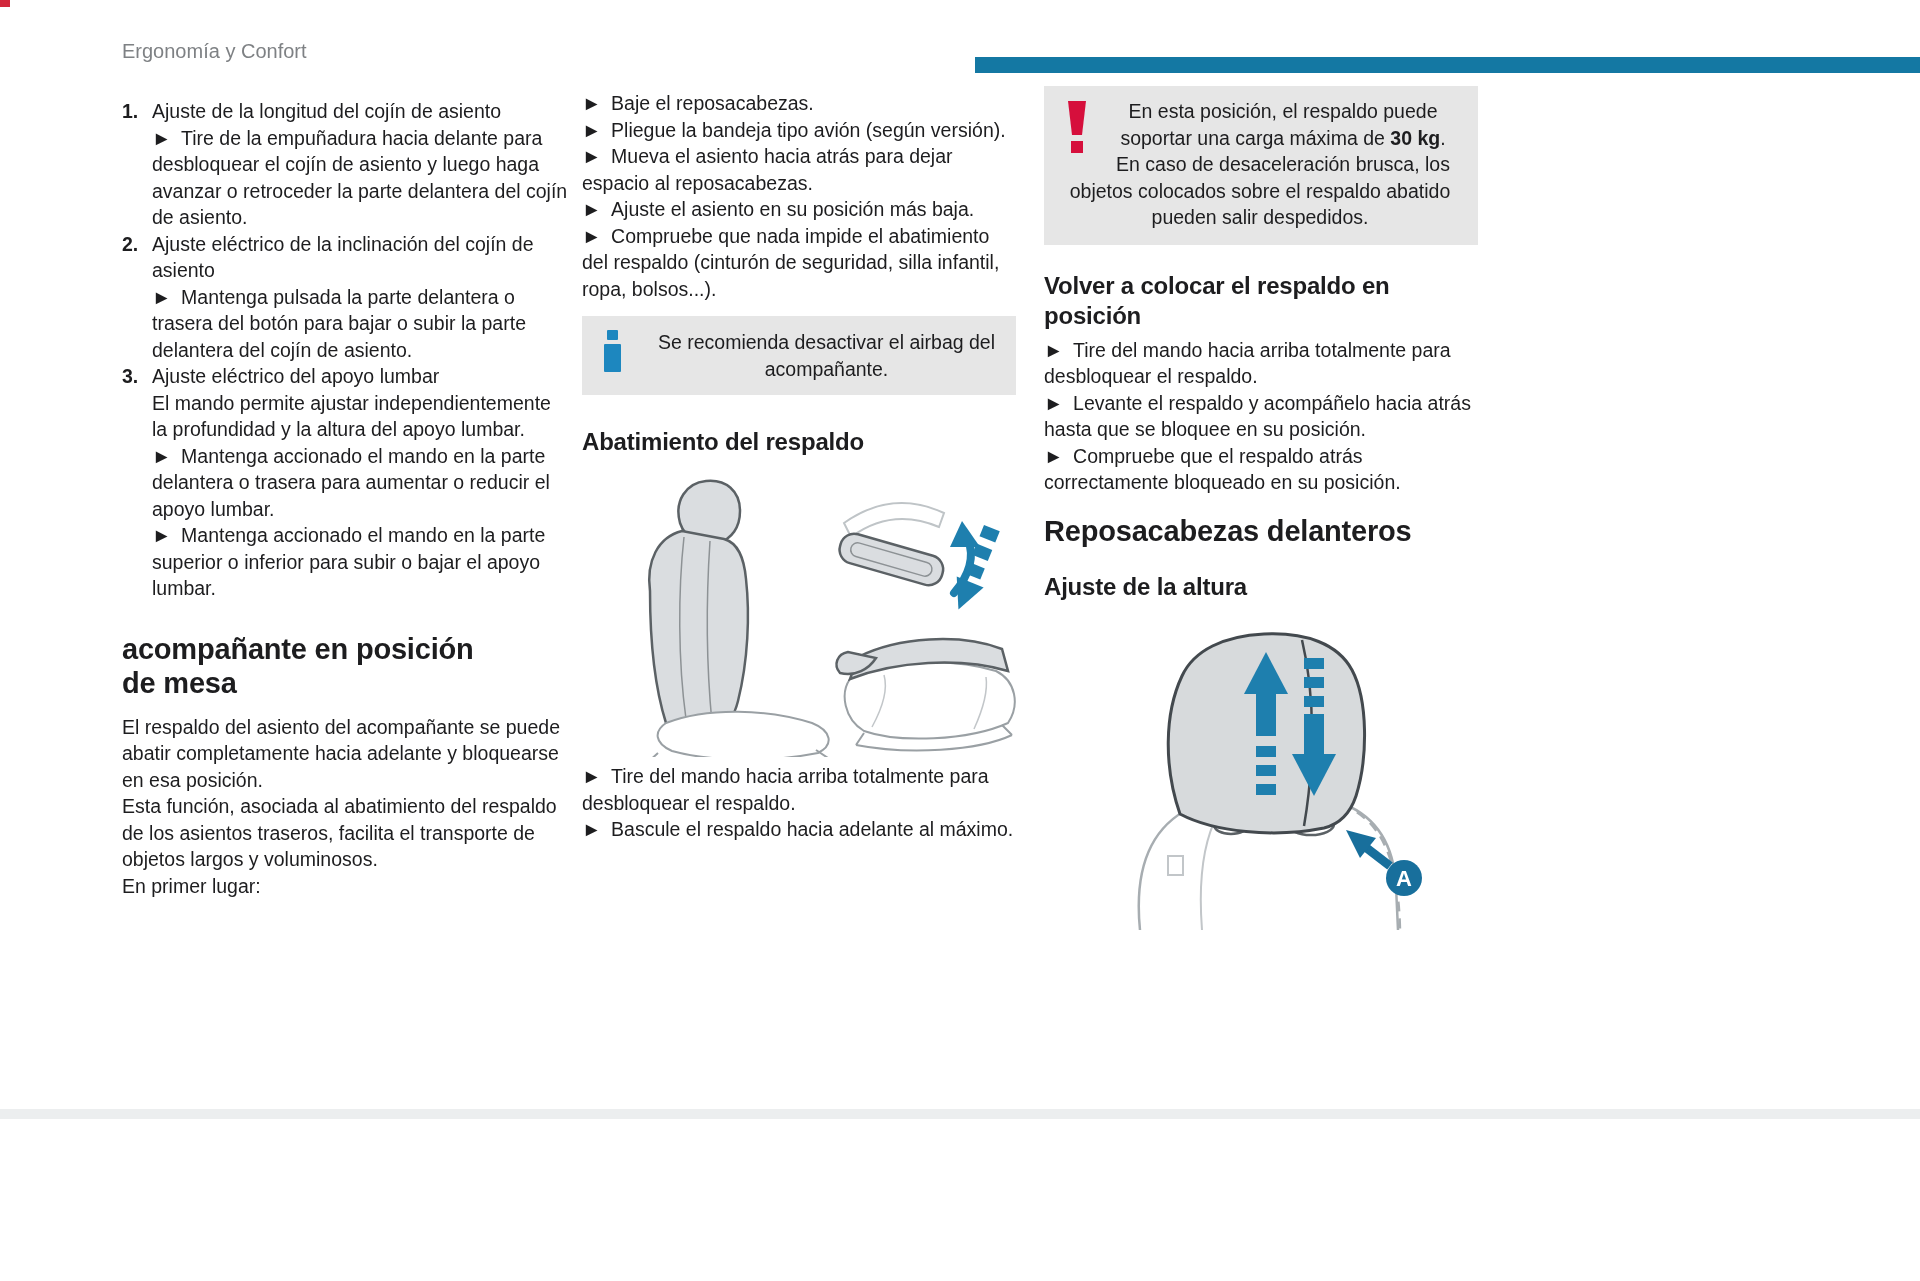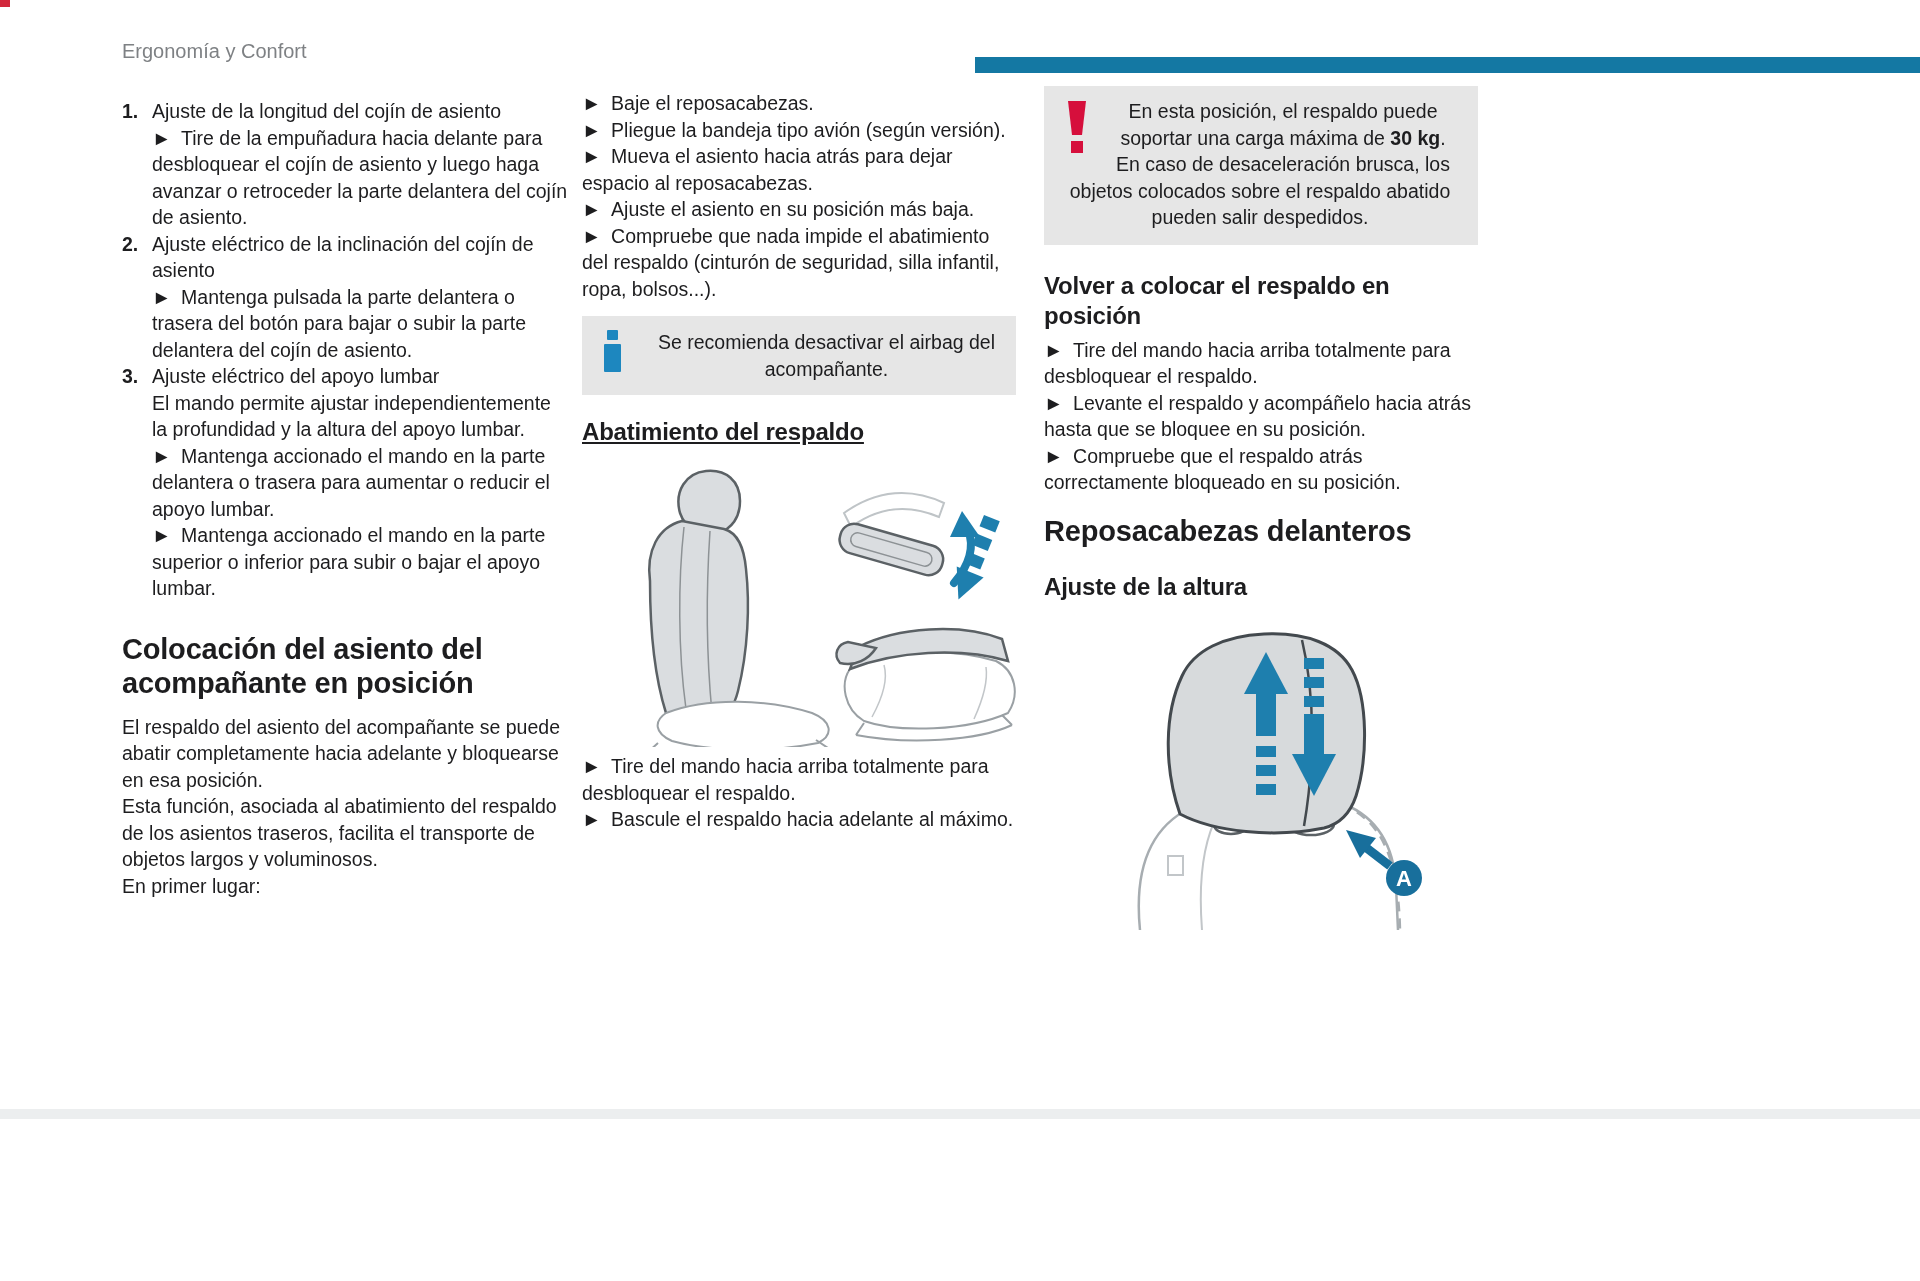--- a/index.html
+++ b/index.html
@@ -25,21 +25,21 @@
   .h1{font-size:29px;line-height:34px;font-weight:bold;letter-spacing:-0.2px;}
   .h2{font-size:24px;line-height:30px;font-weight:bold;letter-spacing:-0.2px;}
   .col1 .h1{margin-top:30px;margin-bottom:14px;}
 
   .gray-box{background:#e6e6e6;text-align:center;}
   .info-box{display:flex;gap:32px;padding:13px 16px 13px 22px;margin-top:14px;}
   .info-box .txt{flex:1;}
   .warn-box{padding:12px 16px 14px 14px;}
   .warn-icon{float:left;width:26px;height:52px;margin:3px 14px 2px 6px;}
 
-  .col2 .h2{margin-top:22px;text-decoration:underline;}
+  .col2 .h2{margin-top:32px;}
   .illu2{display:block;margin:4px 0 0 6px;}
   .col2 .bullets-bottom{margin-top:6px;}
 
   .col3 .h2-reposition{margin-top:26px;margin-bottom:6px;}
   .col3 .h1-headrest{margin-top:18px;}
   .col3 .h2-altura{margin-top:24px;}
   .illu3{display:block;margin:16px 0 0 62px;}
 </style>
 </head>
 <body>
@@ -74,22 +74,22 @@
         <span class="obody">
           <p>Ajuste eléctrico del apoyo lumbar</p>
           <p>El mando permite ajustar independientemente la profundidad y la altura del apoyo lumbar.</p>
           <p>► Mantenga accionado el mando en la parte delantera o trasera para aumentar o reducir el apoyo lumbar.</p>
           <p>► Mantenga accionado el mando en la parte superior o inferior para subir o bajar el apoyo lumbar.</p>
         </span>
       </div>
     </div>
 
     <div class="h1">
-      <div>Colocación del asiento del</div>
       <div>acompañante en posición</div>
+      <div>de mesa</div>
     </div>
 
     <p>El respaldo del asiento del acompañante se puede abatir completamente hacia adelante y bloquearse en esa posición.</p>
     <p>Esta función, asociada al abatimiento del respaldo de los asientos traseros, facilita el transporte de objetos largos y voluminosos.</p>
     <p>En primer lugar:</p>
   </div>
 
   <div class="col col2">
     <p>► Baje el reposacabezas.</p>
     <p>► Pliegue la bandeja tipo avión (según versión).</p>

